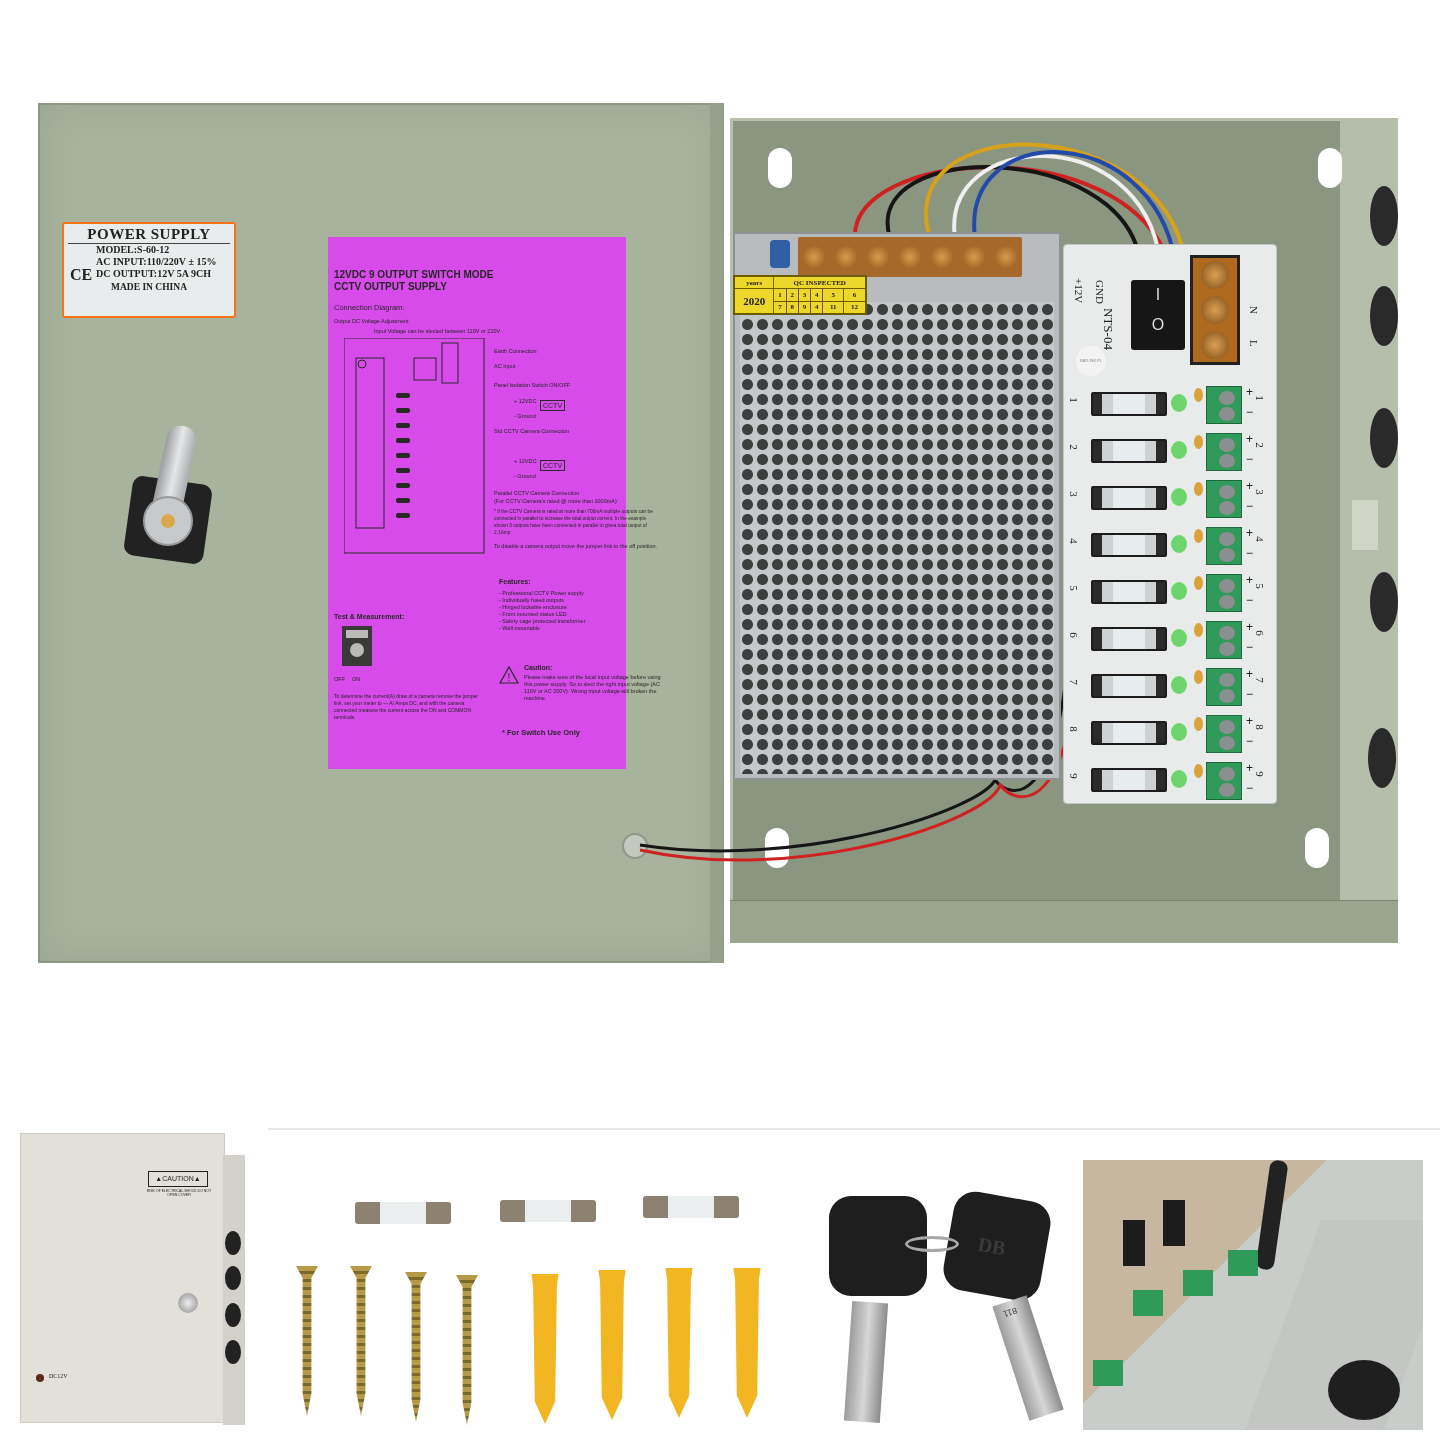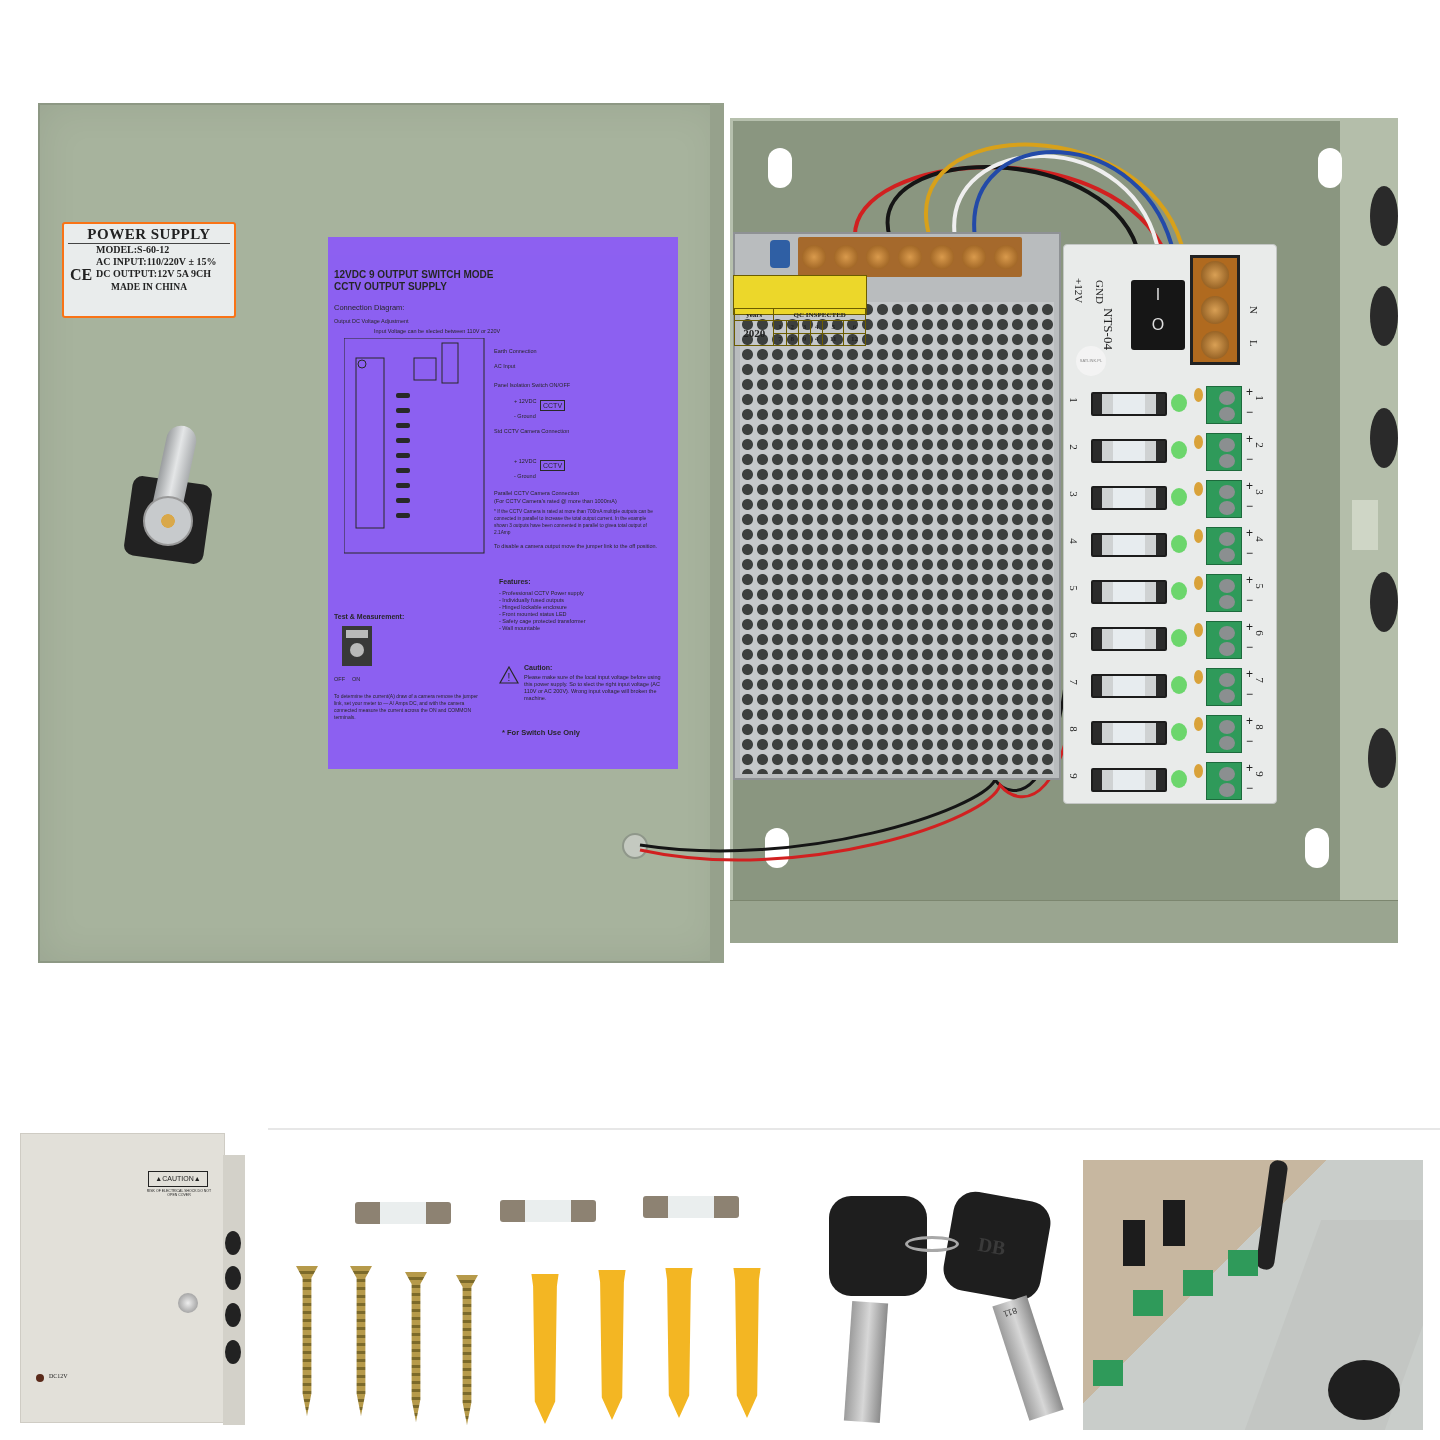--- a/index.html
+++ b/index.html
@@ -15,21 +15,21 @@
            border-radius: 3px; padding: 2px 4px; font-family: Liberation Serif, serif; }
   .label .title { font-size: 15px; font-weight: bold; text-align: center; border-bottom: 1px solid #444; letter-spacing: 0.5px; }
   .label .row { font-size: 10px; font-weight: bold; line-height: 12px; padding-left: 28px; }
   .label .ce { position: absolute; left: 6px; top: 42px; font-size: 16px; font-weight: bold; }
   .label .made { font-size: 9.5px; text-align: center; font-weight: bold; margin-top: 2px; }
 
   .lock { left: 128px; top: 480px; width: 80px; height: 80px; background: #222; border-radius: 10px; transform: rotate(8deg); }
   .lock-cyl { left: 143px; top: 496px; width: 50px; height: 50px; background: radial-gradient(circle, #d9a84a 0 20%, #c7cacc 22% 100%); border-radius: 50%; border: 2px solid #999; }
   .lock-cam { left: 160px; top: 425px; width: 30px; height: 90px; background: linear-gradient(90deg,#9a9d9f,#e4e6e7,#a9acae); border-radius: 15px 15px 4px 4px; transform: rotate(12deg); }
 
-  .sticker { left: 328px; top: 237px; width: 350px; height: 532px; background: #8b5cf6; opacity: 0.95; padding: 32px 6px 6px 6px; font-size: 6.5px; color: #1e1e1e; }
+  .sticker { left: 328px; top: 237px; width: 298px; height: 532px; background: #d946ef; opacity: 0.95; padding: 32px 6px 6px 6px; font-size: 6.5px; color: #1e1e1e; }
   .sticker .h1 { font-size: 10px; font-weight: bold; line-height: 12px; }
   .sticker .h2 { font-size: 7.5px; margin-top: 10px; }
   .sticker .sm { font-size: 5.5px; line-height: 7px; }
   .sticker .feat-title { font-size: 7px; font-weight: bold; }
   .sticker .indoor { font-size: 7.5px; font-weight: bold; }
 
   .grommet { left: 622px; top: 833px; width: 26px; height: 26px; background: #c4c9c0; border-radius: 50%; border: 2px solid #8f978a; }
 
   
   .box { left: 730px; top: 118px; width: 668px; height: 825px; background: #8a9680; border: 3px solid #b6c0ad; }
@@ -37,21 +37,21 @@
   .box-bottom { left: 730px; top: 900px; width: 668px; height: 43px; background: #9aa590; border-top: 1px solid #7c866f; }
   .keyhole { width: 24px; height: 40px; background: #fff; border-radius: 12px 12px 12px 12px; }
   .knock { width: 28px; height: 60px; background: #2a2a2a; border-radius: 14px / 30px; }
 
   .psu { left: 733px; top: 232px; width: 328px; height: 548px; background: #b9bcbe; border: 2px solid #8e9194; }
   .psu-mesh { left: 740px; top: 302px; width: 314px; height: 472px;
               background-image: radial-gradient(circle, #3c3f3e 0 5px, transparent 6px); background-size: 15px 15px; background-color: #c5c8ca; }
   .terminal-strip { left: 798px; top: 237px; width: 224px; height: 40px; background: #a5692c; border-radius: 2px; display: flex; justify-content: space-around; align-items: center; }
   .terminal-strip span { width: 24px; height: 24px; border-radius: 50%; background: radial-gradient(circle, #d99a4c, #8d5418); }
   .qc { left: 733px; top: 275px; width: 134px; height: 40px; background: #ecd72a; border: 1px solid #6b5c00; font-family: "Liberation Serif", serif; font-size: 7px; color: #222; }
-  .qc table { border-collapse: collapse; width: 100%; height: 100%; margin-top: 32px; }
+  .qc table { border-collapse: collapse; width: 100%; height: 100%; }
   .qc td { border: 1px solid #6b5c00; text-align: center; font-weight: bold; }
   .qc .yr { font-size: 11px; }
 
   .board { left: 1063px; top: 244px; width: 214px; height: 560px; background: #e9ebea; border: 1px solid #c3c6c4; border-radius: 4px; }
   .board-text { font-family: "Liberation Serif", serif; font-size: 11px; color: #222; transform: rotate(90deg); transform-origin: left top; white-space: nowrap; }
   .switch { left: 1131px; top: 280px; width: 54px; height: 70px; background: #161616; border-radius: 3px; color: #ddd; text-align: center; font-size: 16px; line-height: 30px; }
   .acblock { left: 1190px; top: 255px; width: 50px; height: 110px; background: #b06a1f; border: 3px solid #222; display: flex; flex-direction: column; justify-content: space-around; align-items: center; }
   .acblock span { width: 28px; height: 28px; border-radius: 50%; background: radial-gradient(circle,#d9a055,#7c4a12); }
 
   .chan { left: 1065px; width: 210px; height: 46px; }

